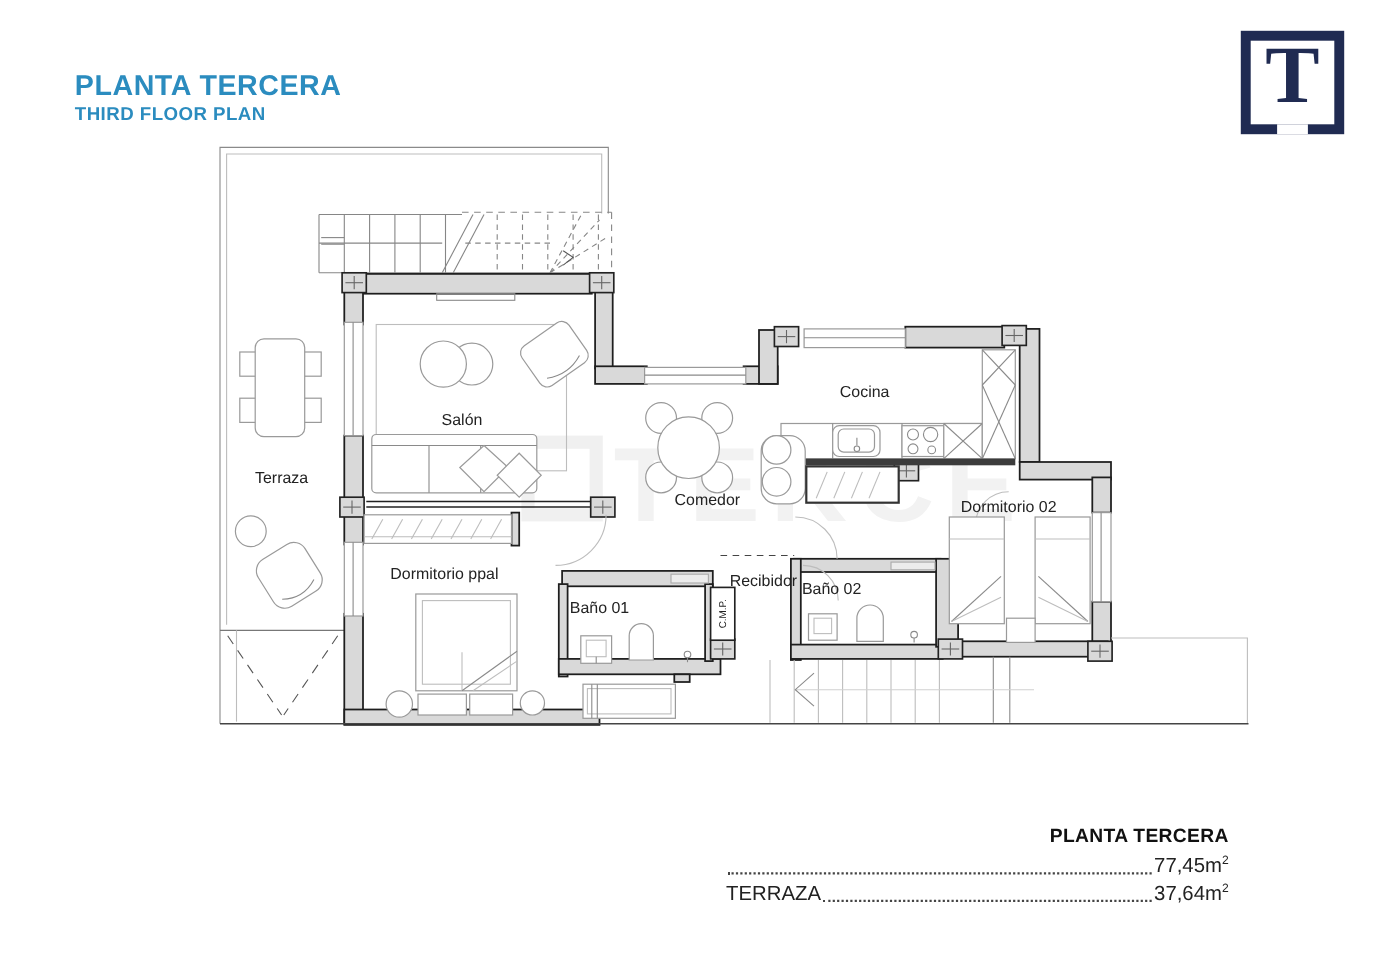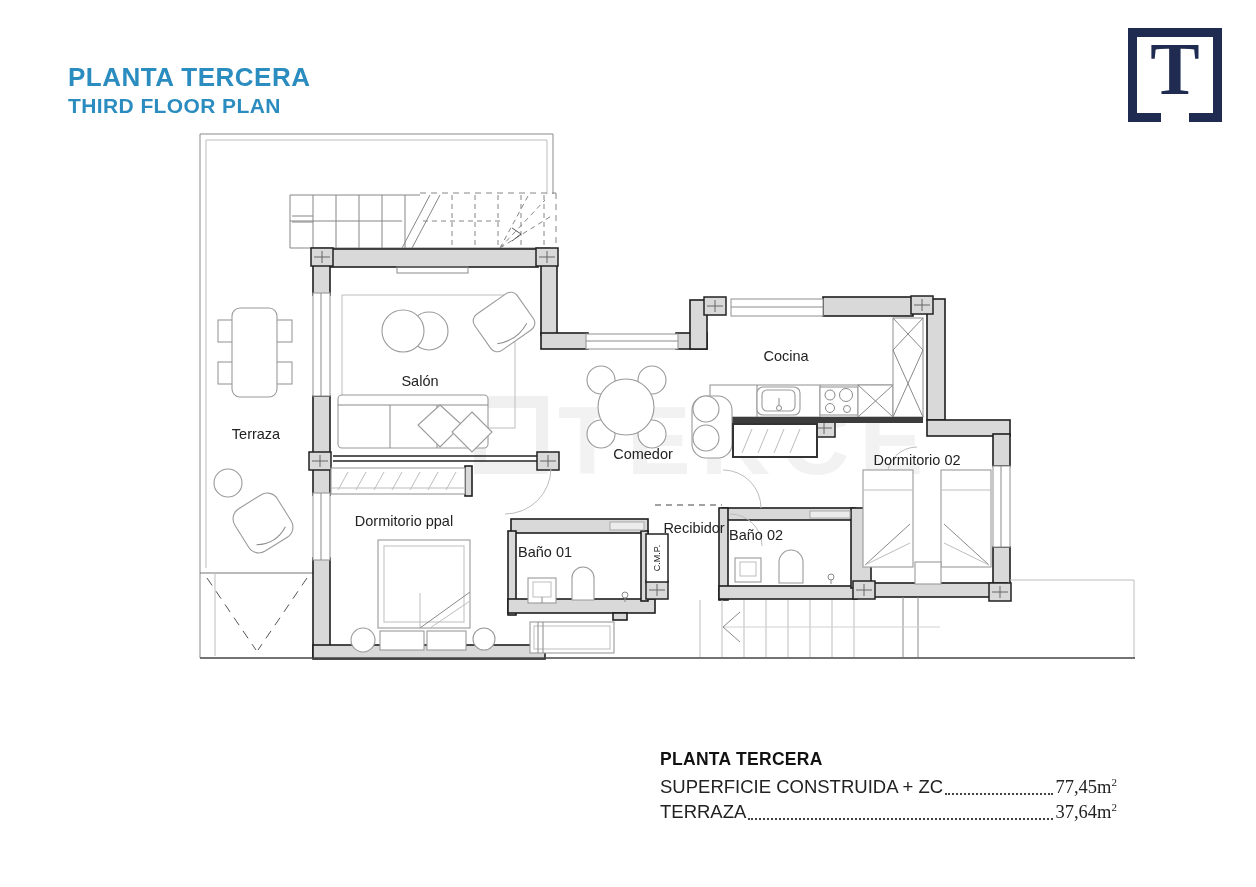--- a/index.html
+++ b/index.html
@@ -1,21 +1,21 @@
 <!DOCTYPE html>
 <html><head>
 <meta charset="utf-8">
 <style>
   html,body{margin:0;padding:0;background:#ffffff;}
   .page{position:relative;width:1256px;height:887px;background:#fff;overflow:hidden;
-        font-family:"Liberation Sans",sans-serif;}
+        font-family:"Liberation Sans",sans-serif;text-align:right;}
   
   .title-main{position:absolute;left:68px;top:62px;font-size:26px;font-weight:bold;
               color:#2b8cbf;letter-spacing:.5px;}
-  .title-sub{position:absolute;left:68px;top:94px;font-size:21px;font-weight:bold;
+  .title-sub{position:absolute;left:68px;top:94px;font-size:17px;font-weight:bold;
              color:#2b8cbf;letter-spacing:.4px;}
   
   .logo{position:absolute;left:1128px;top:28px;width:94px;height:94px;box-sizing:border-box;
         border:9px solid #202b52;background:#fff;}
   .logo .t{position:absolute;left:0;top:-6px;width:100%;height:100%;display:flex;
            align-items:center;justify-content:center;
            font-family:"Liberation Serif",serif;font-weight:bold;font-size:74px;color:#202b52;}
   .logo .gap{position:absolute;left:24px;bottom:-9px;width:28px;height:9px;background:#fff;}
   
   .plan-svg{position:absolute;left:0;top:0;}
@@ -27,21 +27,21 @@
   .lbl{font-family:"Liberation Sans",sans-serif;font-size:14.5px;fill:#222;}
   .lbl-s{font-family:"Liberation Sans",sans-serif;font-size:9px;fill:#222;}
   .wm-text{font-family:"Liberation Sans",sans-serif;font-size:96px;font-weight:bold;
            fill:#f2f2f2;letter-spacing:10px;}
   
   .legend{position:absolute;left:660px;top:749px;width:457px;color:#111;}
   .legend-title{font-size:17.5px;font-weight:bold;letter-spacing:.3px;margin-bottom:5px;}
   .legend-row{display:flex;align-items:flex-end;font-size:18.5px;color:#222;line-height:1.35;}
   .legend-row .lab{white-space:nowrap;}
   .legend-row .leader{flex:1;border-bottom:2px dotted #444;margin:0 2px 5px 2px;}
-  .legend-row .val{white-space:nowrap;font-family:Liberation Serif, serif;}
+  .legend-row .val{white-space:nowrap;}
   .legend-row sup{font-size:11px;}
 </style>
 </head>
 <body>
 
 <div class="page">
 
   <div class="title-main">PLANTA TERCERA</div>
   <div class="title-sub">THIRD FLOOR PLAN</div>
 
@@ -325,21 +325,20 @@
       <text class="lbl" x="545" y="557">Baño 01</text>
       <text class="lbl" x="756" y="540">Baño 02</text>
       <text class="lbl" x="694" y="533">Recibidor</text>
       <text class="lbl-s" x="657" y="561" transform="rotate(-90 657 558)">C.M.P.</text>
     </g>
   </svg>
 
   <div class="legend">
     <div class="legend-title">PLANTA TERCERA</div>
     <div class="legend-row">
-      <span class="lab">SUPERFICIE CONSTRUIDA + ZC</span>
       <span class="leader"></span>
       <span class="val"><span>77,45m</span><sup>2</sup></span>
     </div>
     <div class="legend-row">
       <span class="lab">TERRAZA</span>
       <span class="leader"></span>
       <span class="val"><span>37,64m</span><sup>2</sup></span>
     </div>
   </div>
 

